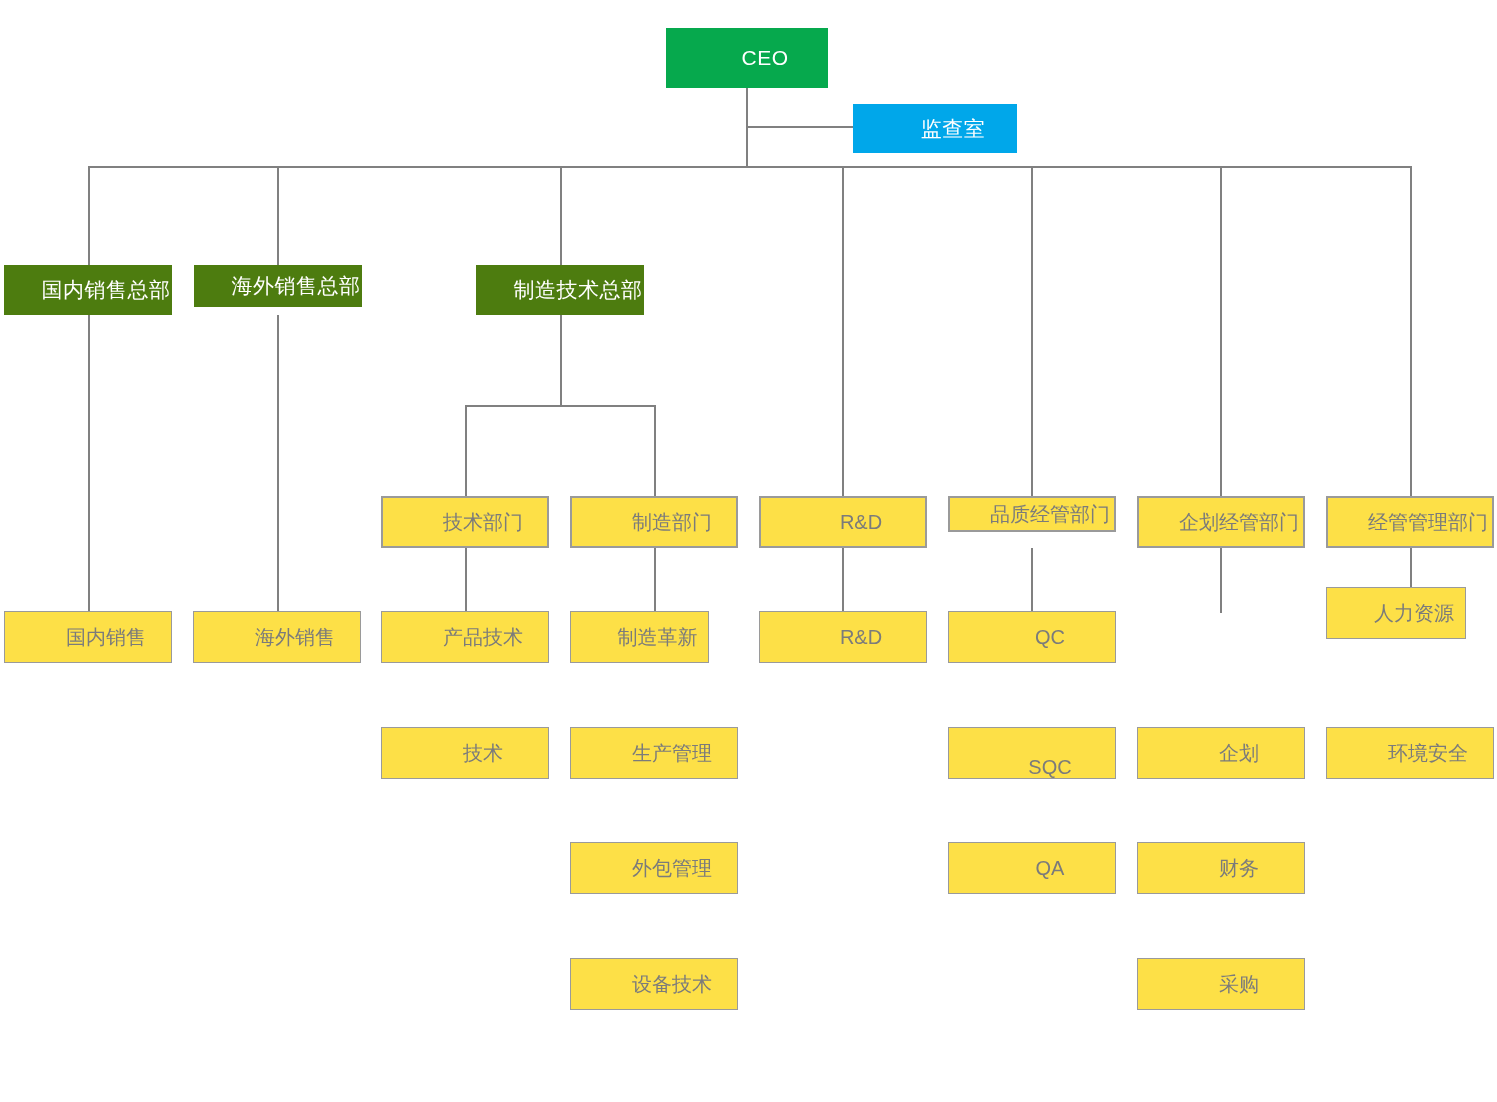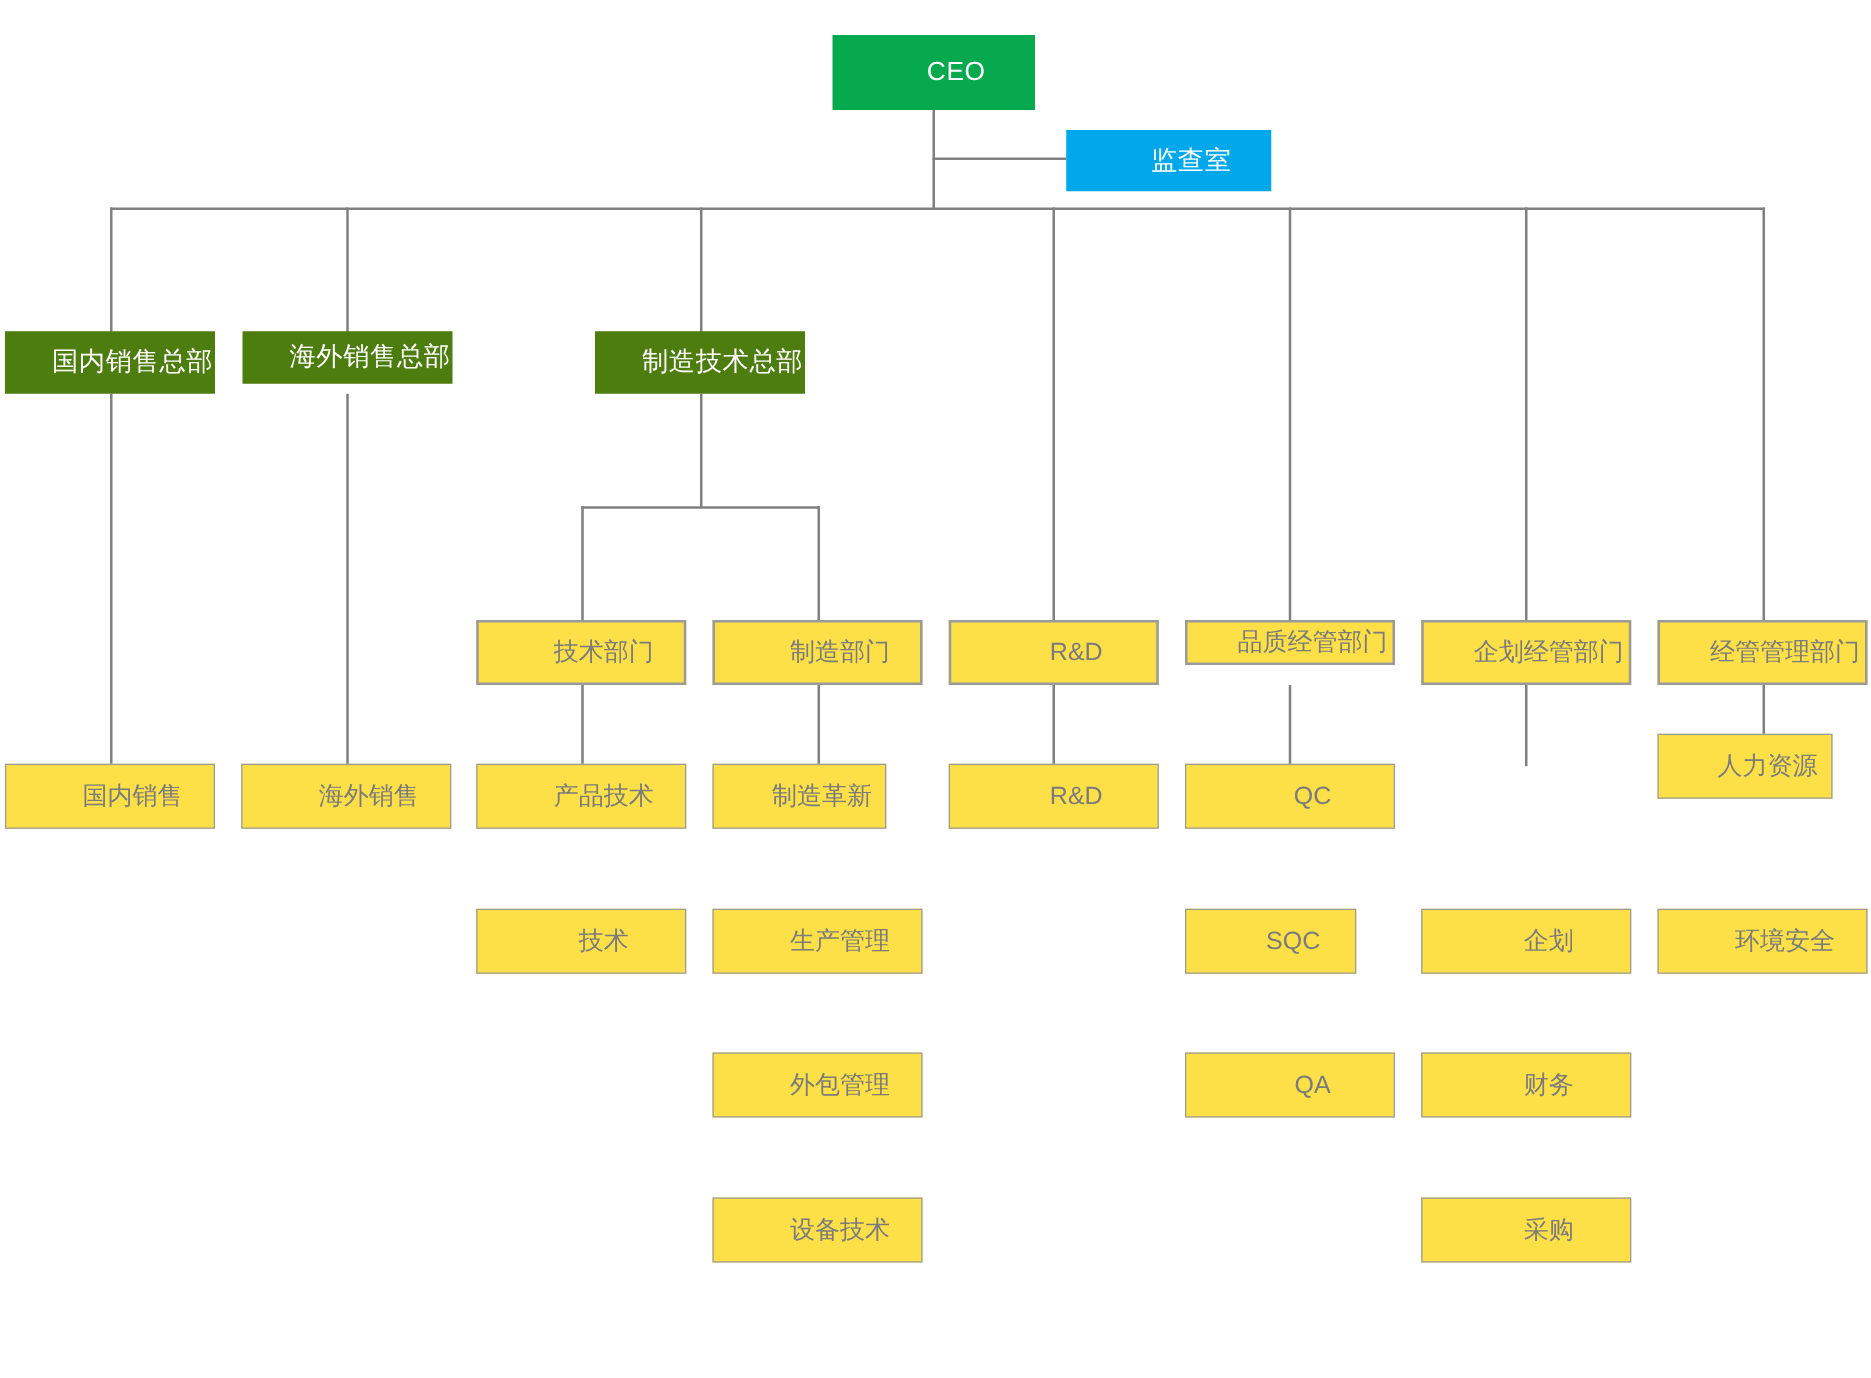--- a/index.html
+++ b/index.html
@@ -161,21 +161,21 @@
     <span class="node-label">设备技术</span>
   </div>
 
   <div class="node outline thin" style="left:759px; top:611px; width:168px; height:52px;">
     <span class="node-label">R&amp;D</span>
   </div>
 
   <div class="node outline thin" style="left:948px; top:611px; width:168px; height:52px;">
     <span class="node-label">QC</span>
   </div>
-  <div class="node outline thin" style="left:948px; top:727px; width:137px; height:52px;">
+  <div class="node outline thin" style="left:948px; top:727px; width:168px; height:52px;align-items:flex-end;">
     <span class="node-label">SQC</span>
   </div>
   <div class="node outline thin" style="left:948px; top:842px; width:168px; height:52px;">
     <span class="node-label">QA</span>
   </div>
 
   <div class="node outline thin" style="left:1137px; top:727px; width:168px; height:52px;">
     <span class="node-label">企划</span>
   </div>
   <div class="node outline thin" style="left:1137px; top:842px; width:168px; height:52px;">

